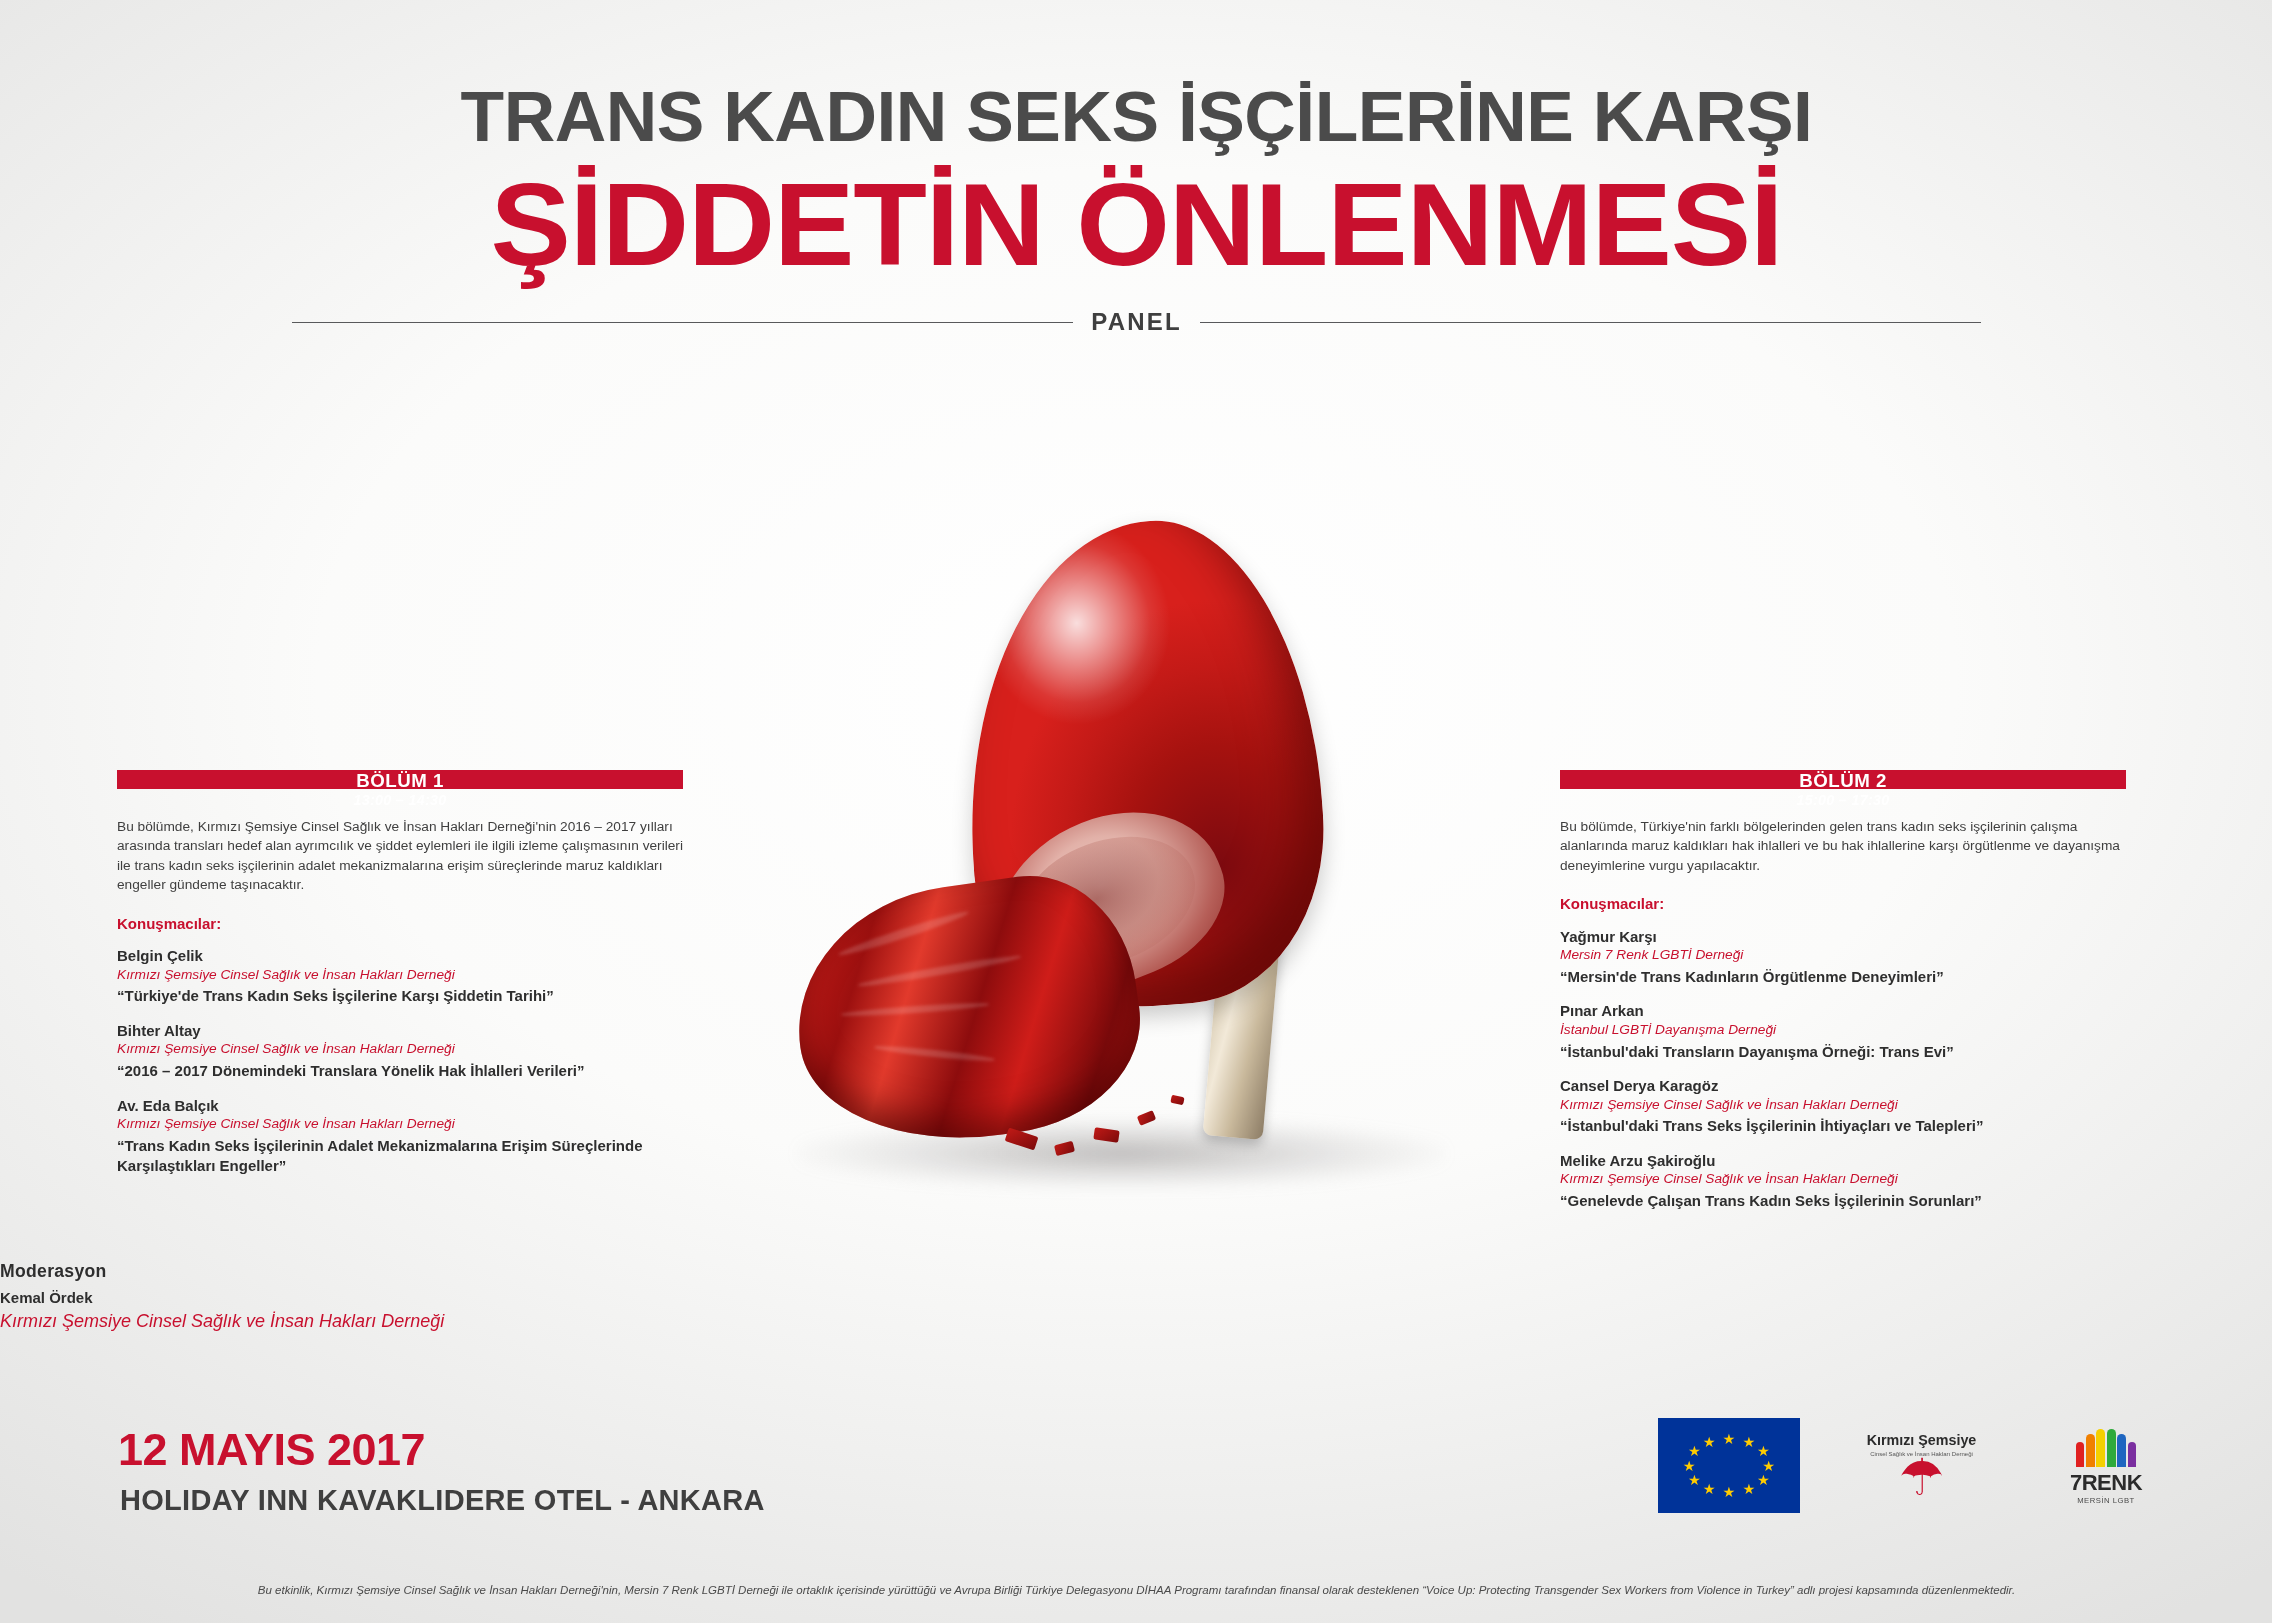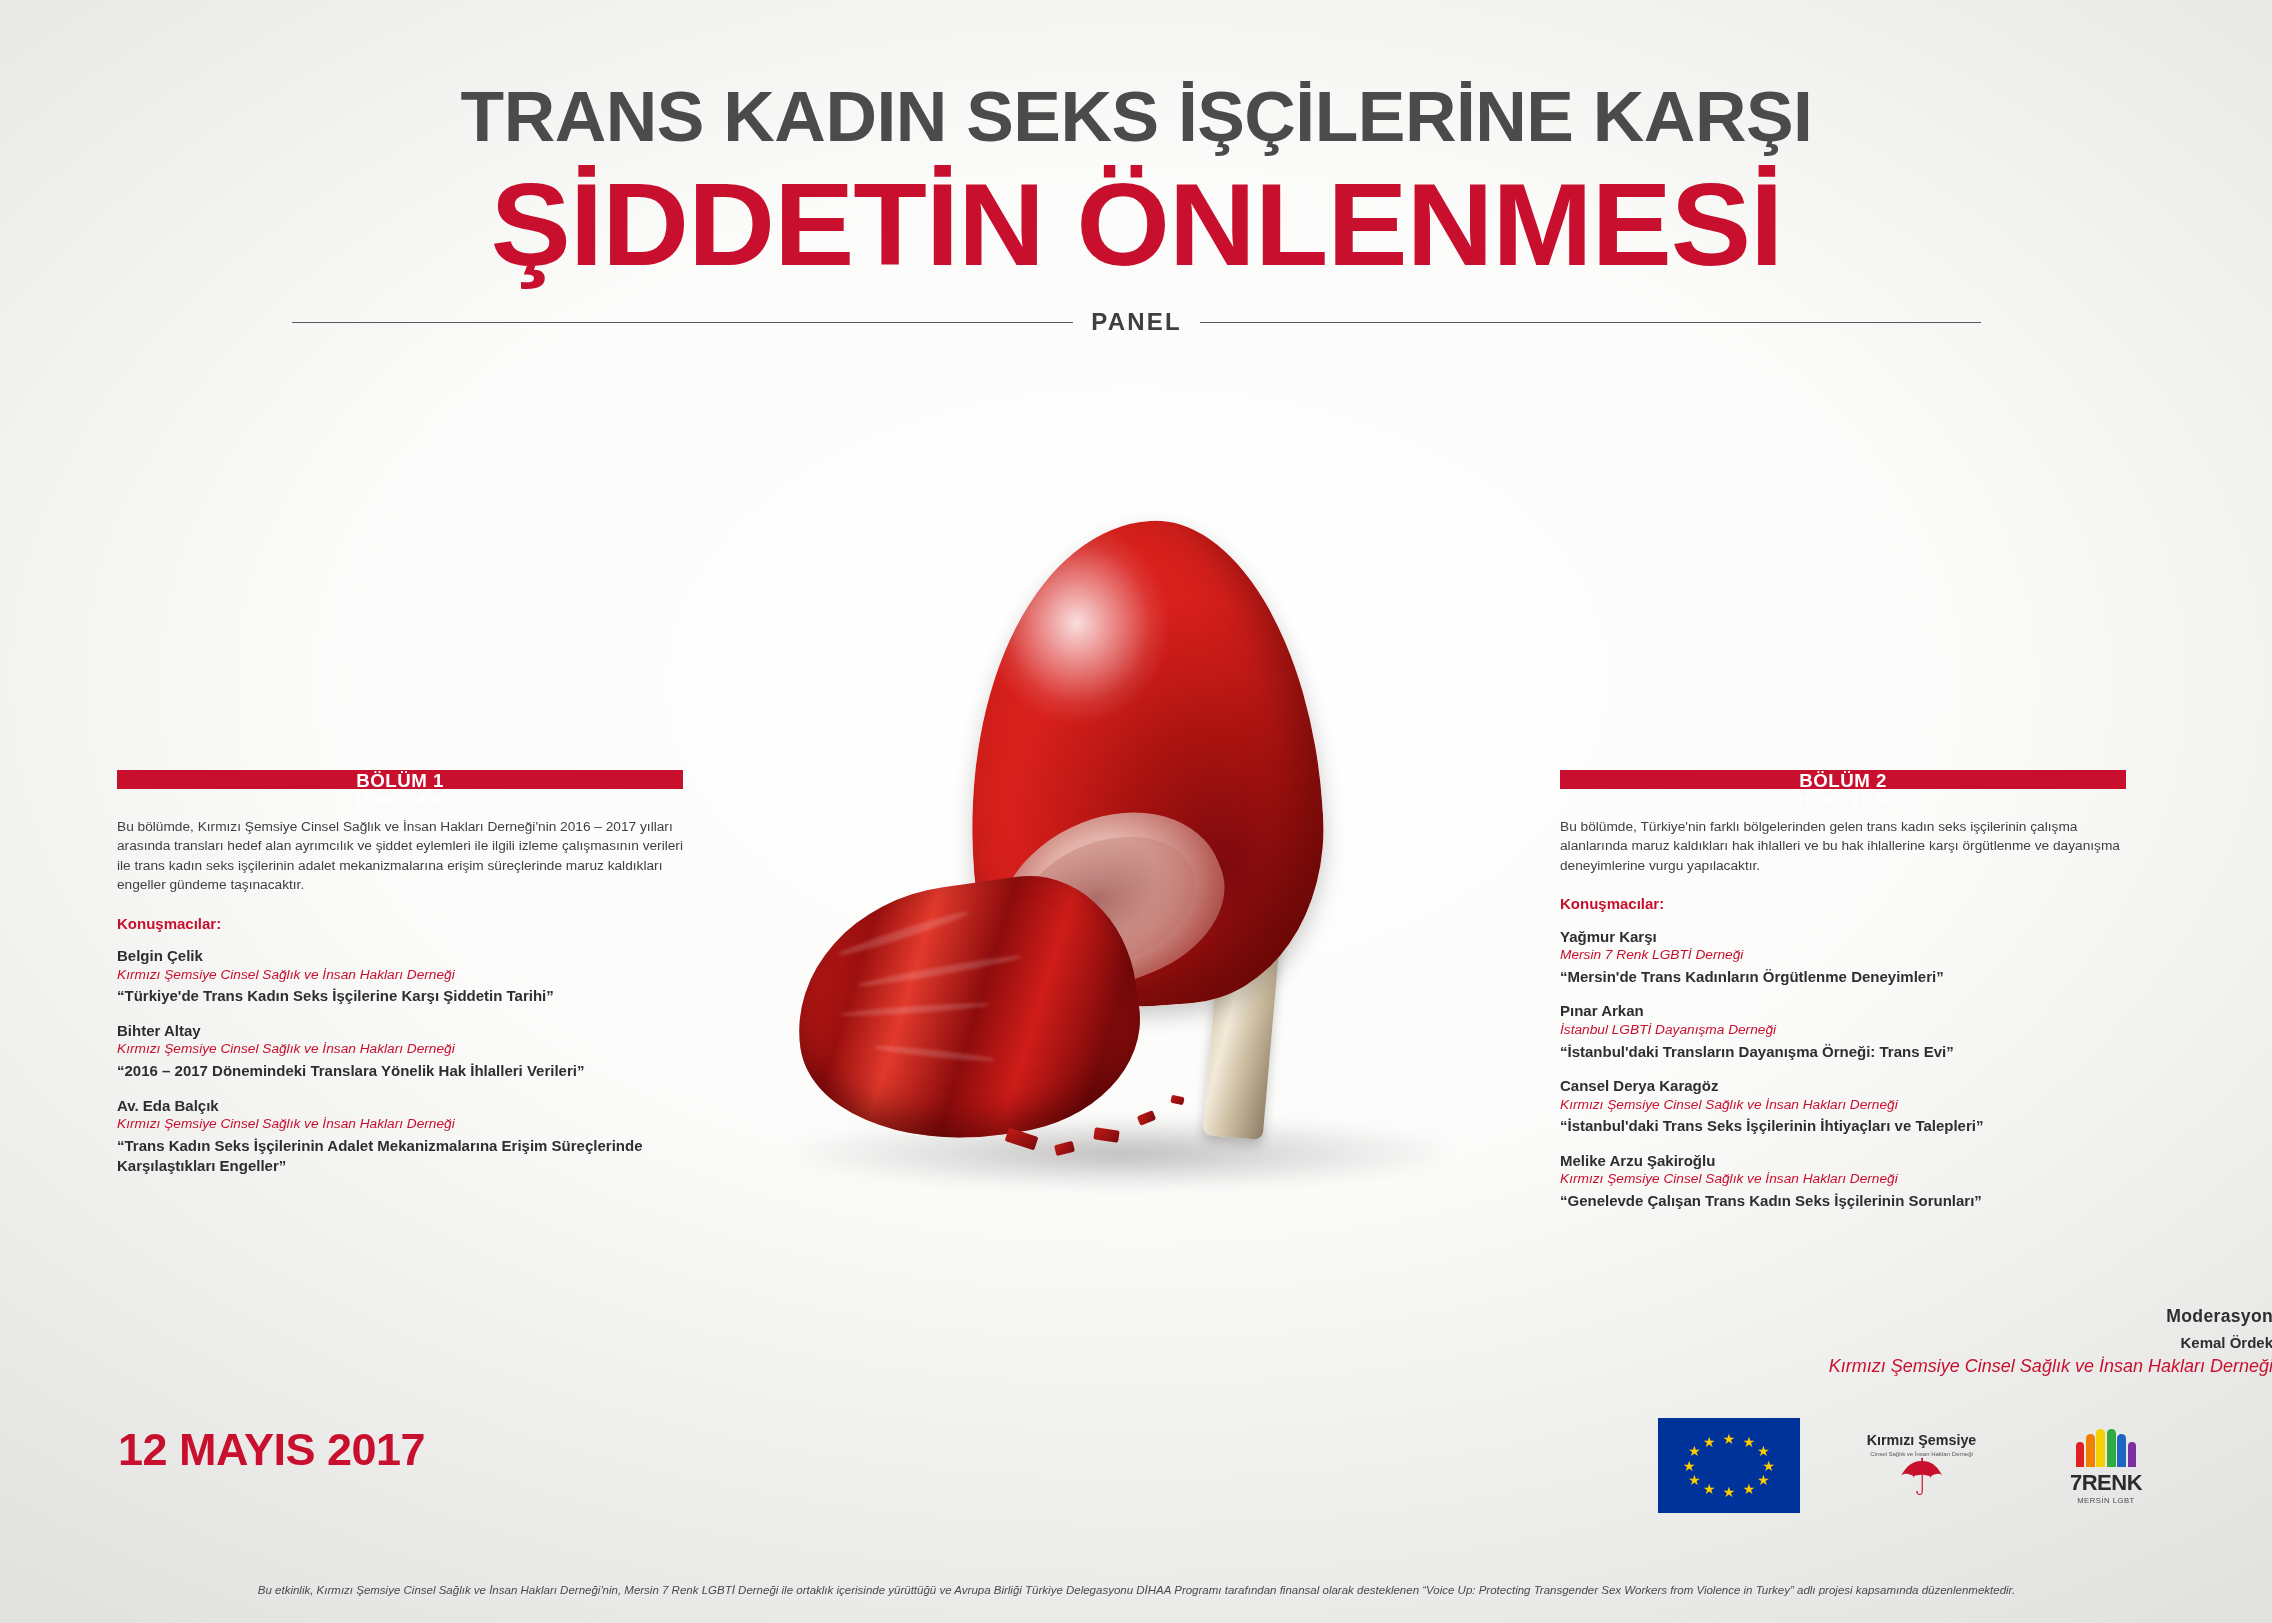--- a/index.html
+++ b/index.html
@@ -226,23 +226,23 @@
     font-size: 15px;
     font-weight: 700;
     color: #2e2e2e;
     line-height: 1.35;
   }
 
   
   .moderation {
     position: absolute;
     left: 0;
-    top: 1306px;
+    top: 1261px;
     width: 100%;
-    text-align: right;
+    text-align: left;
   }
   .mod-label {
     font-size: 17.6px;
     font-weight: 700;
     color: #2e2e2e;
     letter-spacing: 0.3px;
   }
   .mod-name {
     margin-top: 6.6px;
     font-size: 15px;
@@ -412,20 +412,21 @@
     </div>
   </div>
 
   <div class="moderation">
     <div class="mod-label">Moderasyon</div>
     <div class="mod-name">Kemal Ördek</div>
     <div class="mod-org">Kırmızı Şemsiye Cinsel Sağlık ve İnsan Hakları Derneği</div>
   </div>
 
   <div class="date">12 MAYIS 2017</div>
+  <div class="venue">HOLIDAY INN KAVAKLIDERE OTEL - ANKARA</div>
 
   <div class="logos">
     <div class="eu-flag">
       <span class="eu-star" style="left:50%;  top:22%;">★</span>
       <span class="eu-star" style="left:64%;  top:25.7%;">★</span>
       <span class="eu-star" style="left:74.3%;top:35%;">★</span>
       <span class="eu-star" style="left:78%;  top:50%;">★</span>
       <span class="eu-star" style="left:74.3%;top:65%;">★</span>
       <span class="eu-star" style="left:64%;  top:74.3%;">★</span>
       <span class="eu-star" style="left:50%;  top:78%;">★</span>

